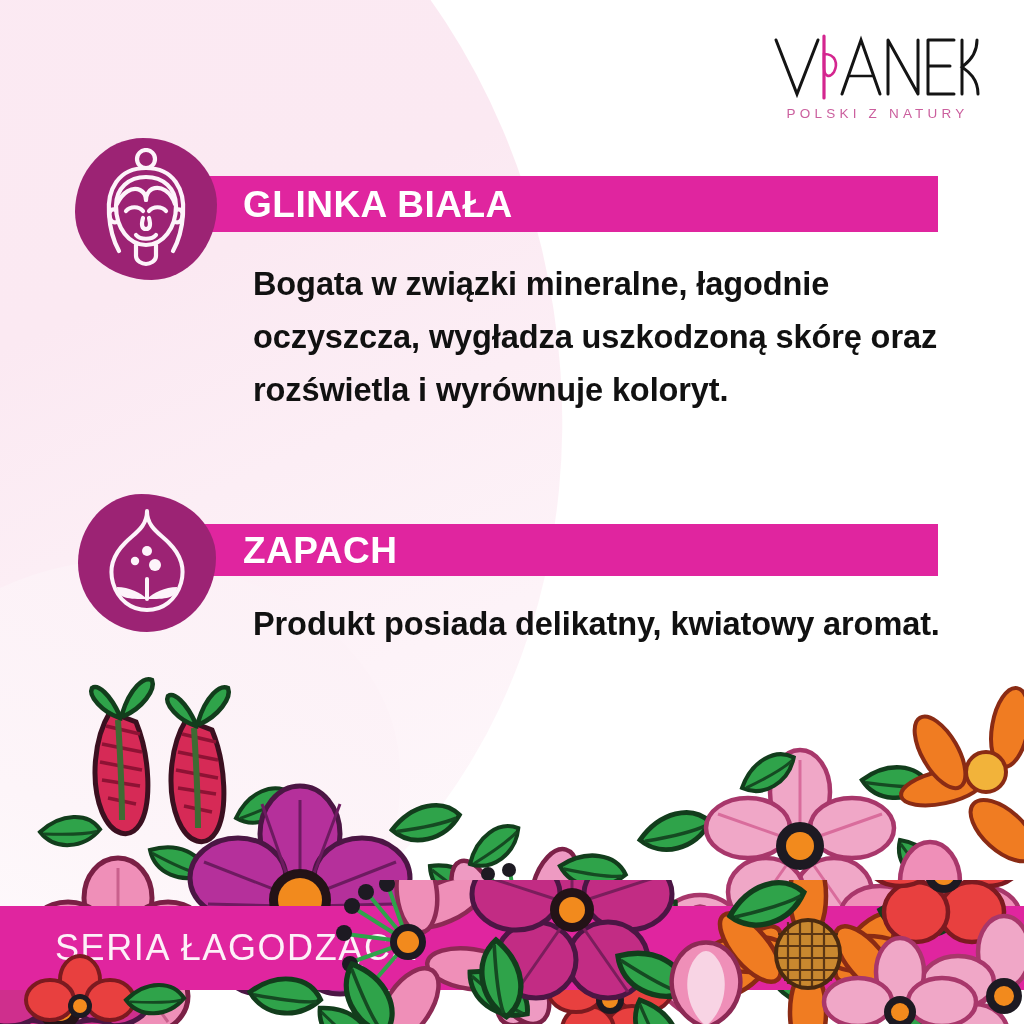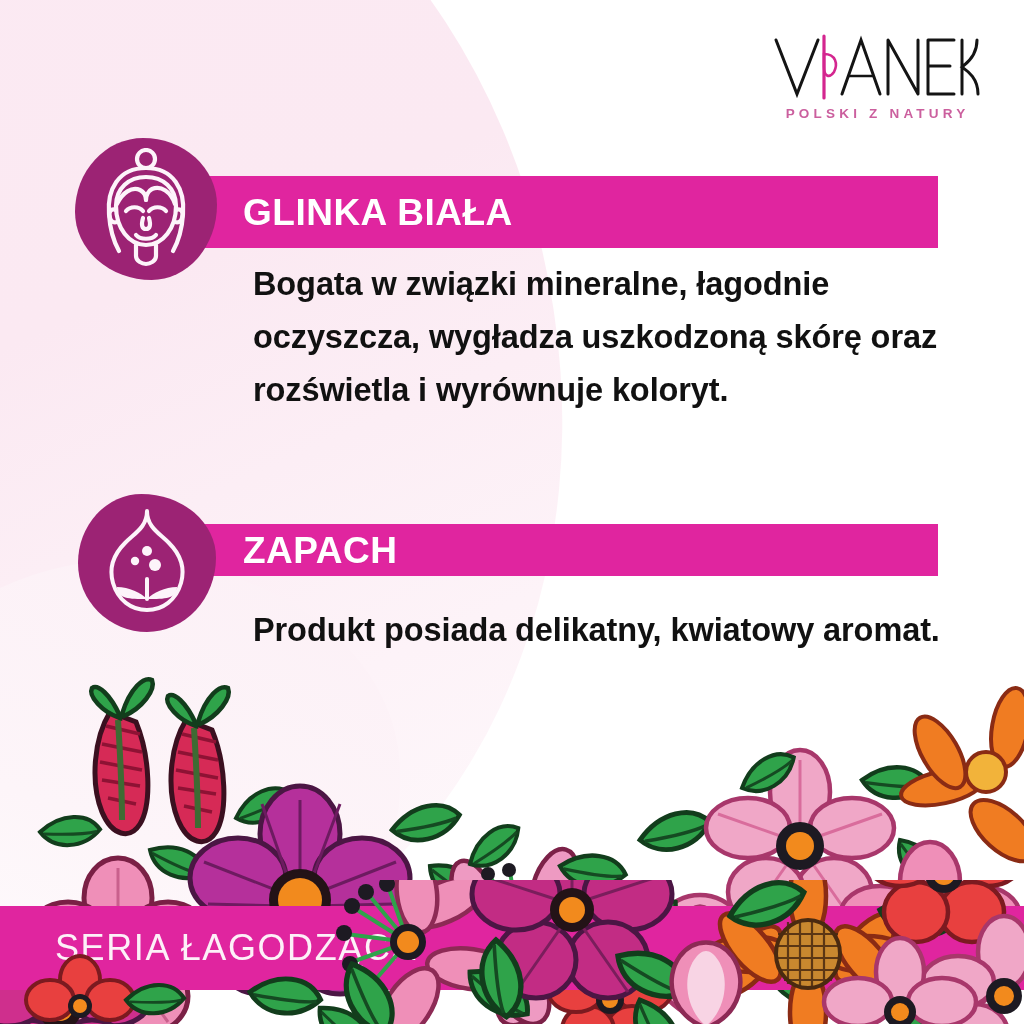--- a/index.html
+++ b/index.html
@@ -57,21 +57,21 @@
     justify-content: center;
     align-items: flex-start;
   }
   .logo-word svg { display: block; }
   .logo-tagline {
     margin-top: 6px;
     font-size: 13.5px;
     letter-spacing: 4.2px;
     color: #cb5f9e;
     font-family: "Liberation Sans", sans-serif;
-    font-weight: 700;
+    font-weight: 400;
     white-space: nowrap;
     padding-left: 3px;
   }
 
   
   .feature {
     position: absolute;
     left: 0;
     width: 1024px;
   }
@@ -97,21 +97,21 @@
     height: 138px;
     border-radius: 46% 54% 50% 50% / 50% 46% 54% 50%;
   }
   .icon-badge svg { display: block; }
 
   .banner {
     position: absolute;
     left: 185px;
     top: 38px;
     width: 753px;
-    height: 72px;
+    height: 56px;
     background: #e0259f;
     z-index: 2;
     display: flex;
     align-items: center;
   }
   .f2 .banner {
     top: 30px;
     height: 52px;
   }
   .banner-label {
@@ -132,21 +132,21 @@
     width: 690px;
     color: #111111;
     font-family: "Liberation Sans", sans-serif;
     font-weight: 600;
     font-size: 32.5px;
     line-height: 1.63;
     letter-spacing: -0.1px;
     margin-left: 17px;
   }
   .f2 .feature-body {
-    top: 110px;
+    top: 104px;
   }
 
   
   .series-band {
     position: absolute;
     left: 0;
     top: 906px;
     width: 1024px;
     height: 84px;
     background: #e0259f;

